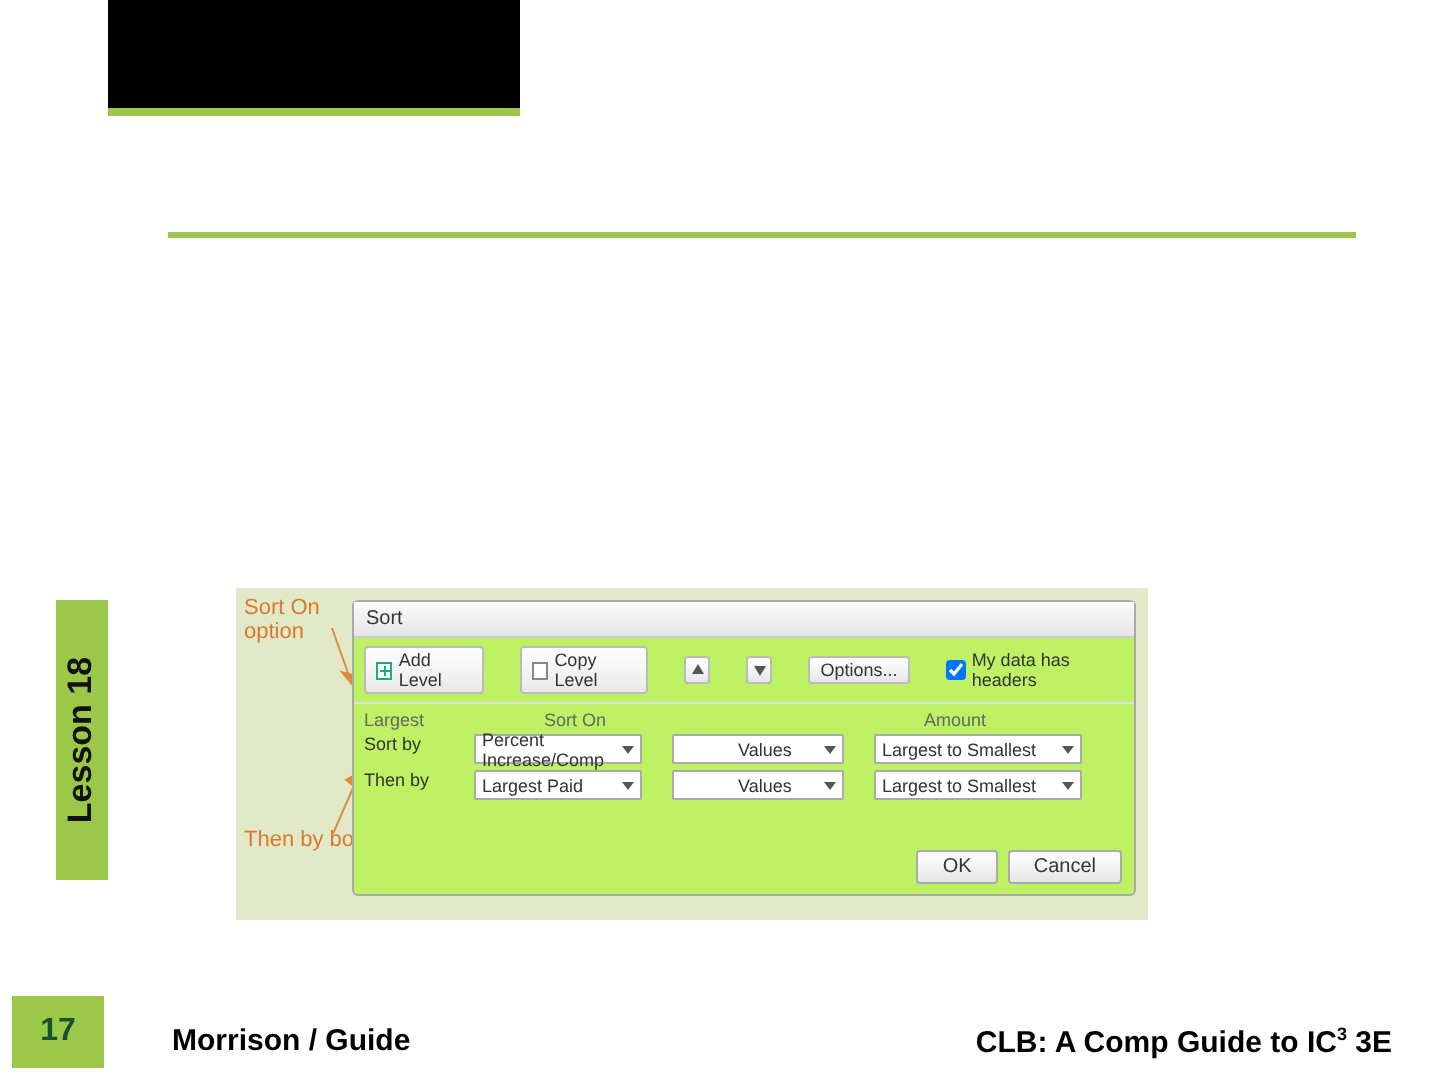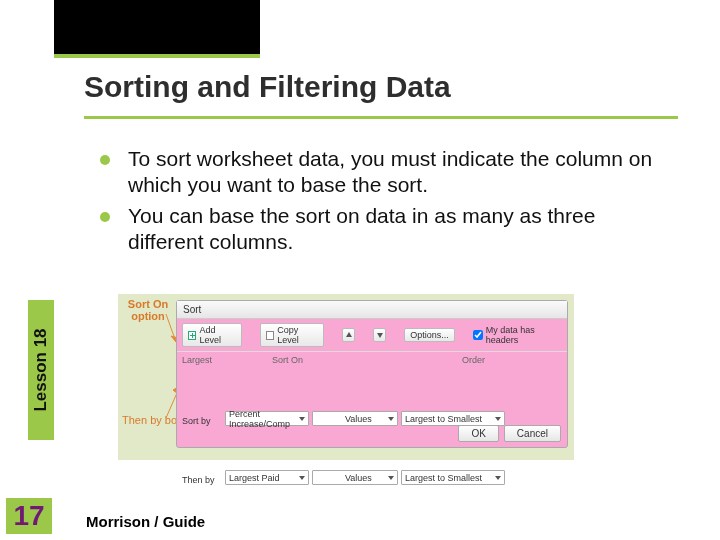--- a/index.html
+++ b/index.html
@@ -78,21 +78,21 @@
   .dialog-area {
     position: absolute;
     left: 118px; top: 294px;
     width: 456px; height: 166px;
     background: #e2e9c8;
   }
   .sort-dialog {
     position: absolute;
     left: 58px; top: 6px;
     width: 392px; height: 148px;
-    background: #f9a8d4;
+    background: #bef264;
     border: 1px solid #aaa;
     border-radius: 3px;
     font-size: 9px;
     color: #333;
   }
   .dlg-title {
     padding: 3px 6px;
     background: linear-gradient(#fafafa, #e6e6e6);
     border-bottom: 1px solid #ccc;
     font-size: 10px;
@@ -122,80 +122,69 @@
   .arrow-btn { border:1px solid #bbb; background:linear-gradient(#fff,#e8e8e8); width:14px; height:14px; border-radius:2px; display:flex;align-items:center;justify-content:center;}
   .chk { display:flex; align-items:center; gap:3px; margin-left:auto; font-size:9px;}
   .chk input { width:10px; height:10px; }
 
   .dlg-headers {
     display:flex; padding: 3px 5px 0 5px; font-size:9px; color:#666;
   }
   .hcol1{width:90px;} .hcol2{width:100px;} .hcol3{width:90px;} .hcol4{flex:1;}
 
   .dlg-rows { padding: 2px 5px; }
-  .dlg-row { display:flex; align-items:flex-end; gap:3px; margin-bottom:3px;margin-top:44px;}
+  .dlg-row { display:flex; align-items:flex-start; gap:15px; margin-bottom:3px;}
   .rlabel { width:40px; font-size:9px;}
   .combo {
     border:1px solid #aaa; background:#fff; height:15px;
     display:flex; align-items:center; justify-content:space-between;
     padding:0 3px; font-size:9px; border-radius:1px;
   }
   .combo .dd { width:0;height:0;border-left:3px solid transparent;border-right:3px solid transparent;border-top:4px solid #555;}
   .w1{width:84px;} .w2{width:86px;padding-left:32px;} .w3{width:104px;}
 
   .dlg-footer {
     position:absolute; right:6px; bottom:5px; display:flex; gap:5px;
   }
   .fbtn{ border:1px solid #aaa; background:linear-gradient(#fff,#e6e6e6); padding:2px 12px; border-radius:2px; font-size:10px;}
 
   
   .callout { position:absolute; font-size:11px; color:#d97a2a; }
-  .cl-sorton { left:4px; top:4px; width:52px; text-align:center; line-height:1.1;font-weight:bold;}
+  .cl-sorton { left:4px; top:4px; width:52px; text-align:left; line-height:1.1;}
   .cl-thenby { left:4px; top:120px; width:68px; line-height:1.1;}
   .cl-order  { left:404px; top:40px; width:50px; line-height:1.1;}
   .arr { position:absolute; stroke:#e08b3c; fill:#e08b3c; }
 
   
   .pagenum {
     position:absolute; left:6px; bottom:6px;
-    background:#9cc84a; color:#701a75;
+    background:#9cc84a; color:#14532d;
     width:46px; height:36px;
     display:flex;align-items:center;justify-content:center;
-    font-size:28px; font-weight:bold;
+    font-size:16px; font-weight:bold;
   }
 
   
   .footer {
     position:absolute; left:86px; bottom:10px; right:24px;
     display:flex; justify-content:space-between;
     font-size:15px; font-weight:bold;
   }
   sup { font-size: 0.6em; }
 </style>
 </head>
 <body>
 
 <div class="slide">
 
   <div class="topbox"></div>
   <div class="top-green"></div>
 
-  <div class="title">Sorting and Filtering Data</div>
   <div class="title-underline"></div>
 
-  <div class="bullets">
-    <div class="bullet-row">
-      <div class="bullet-dot"></div>
-      <div class="bullet-text">To sort worksheet data, you must indicate the column on which you want to base the sort.</div>
-    </div>
-    <div class="bullet-row">
-      <div class="bullet-dot"></div>
-      <div class="bullet-text">You can base the sort on data in as many as three different columns.</div>
-    </div>
-  </div>
 
   <div class="lesson-side">
     <span>Lesson 18</span>
   </div>
 
   <div class="dialog-area">
 
     <div class="callout cl-sorton">Sort On option</div>
     <svg class="arr" style="left:44px;top:18px;" width="18" height="36">
       <line x1="4" y1="2" x2="14" y2="30" stroke-width="1"></line>
@@ -242,21 +231,21 @@
         <label class="chk">
           <input type="checkbox" checked="" style="">
           <span>My data has headers</span>
         </label>
       </div>
 
       <div class="dlg-headers">
         <div class="hcol1">Largest</div>
         <div class="hcol2">Sort On</div>
         <div class="hcol3"></div>
-        <div class="hcol4">Order</div>
+        <div class="hcol4">Amount</div>
       </div>
 
       <div class="dlg-rows">
         <div class="dlg-row">
           <div class="rlabel">Sort by</div>
           <div class="combo w1">
               <span>Percent Increase/Comp</span>
               <span class="dd"></span>
             </div>
           <div class="combo w2">
@@ -289,15 +278,18 @@
         <div class="fbtn">OK</div>
         <div class="fbtn">Cancel</div>
       </div>
     </div>
   </div>
 
   <div class="pagenum">17</div>
 
   <div class="footer">
     <div>Morrison / Guide</div>
+    <div>
+      <span>CLB: A Comp Guide to IC</span><sup>3</sup><span> 3E</span>
+    </div>
   </div>
 
 </div>
 
 </body></html>

